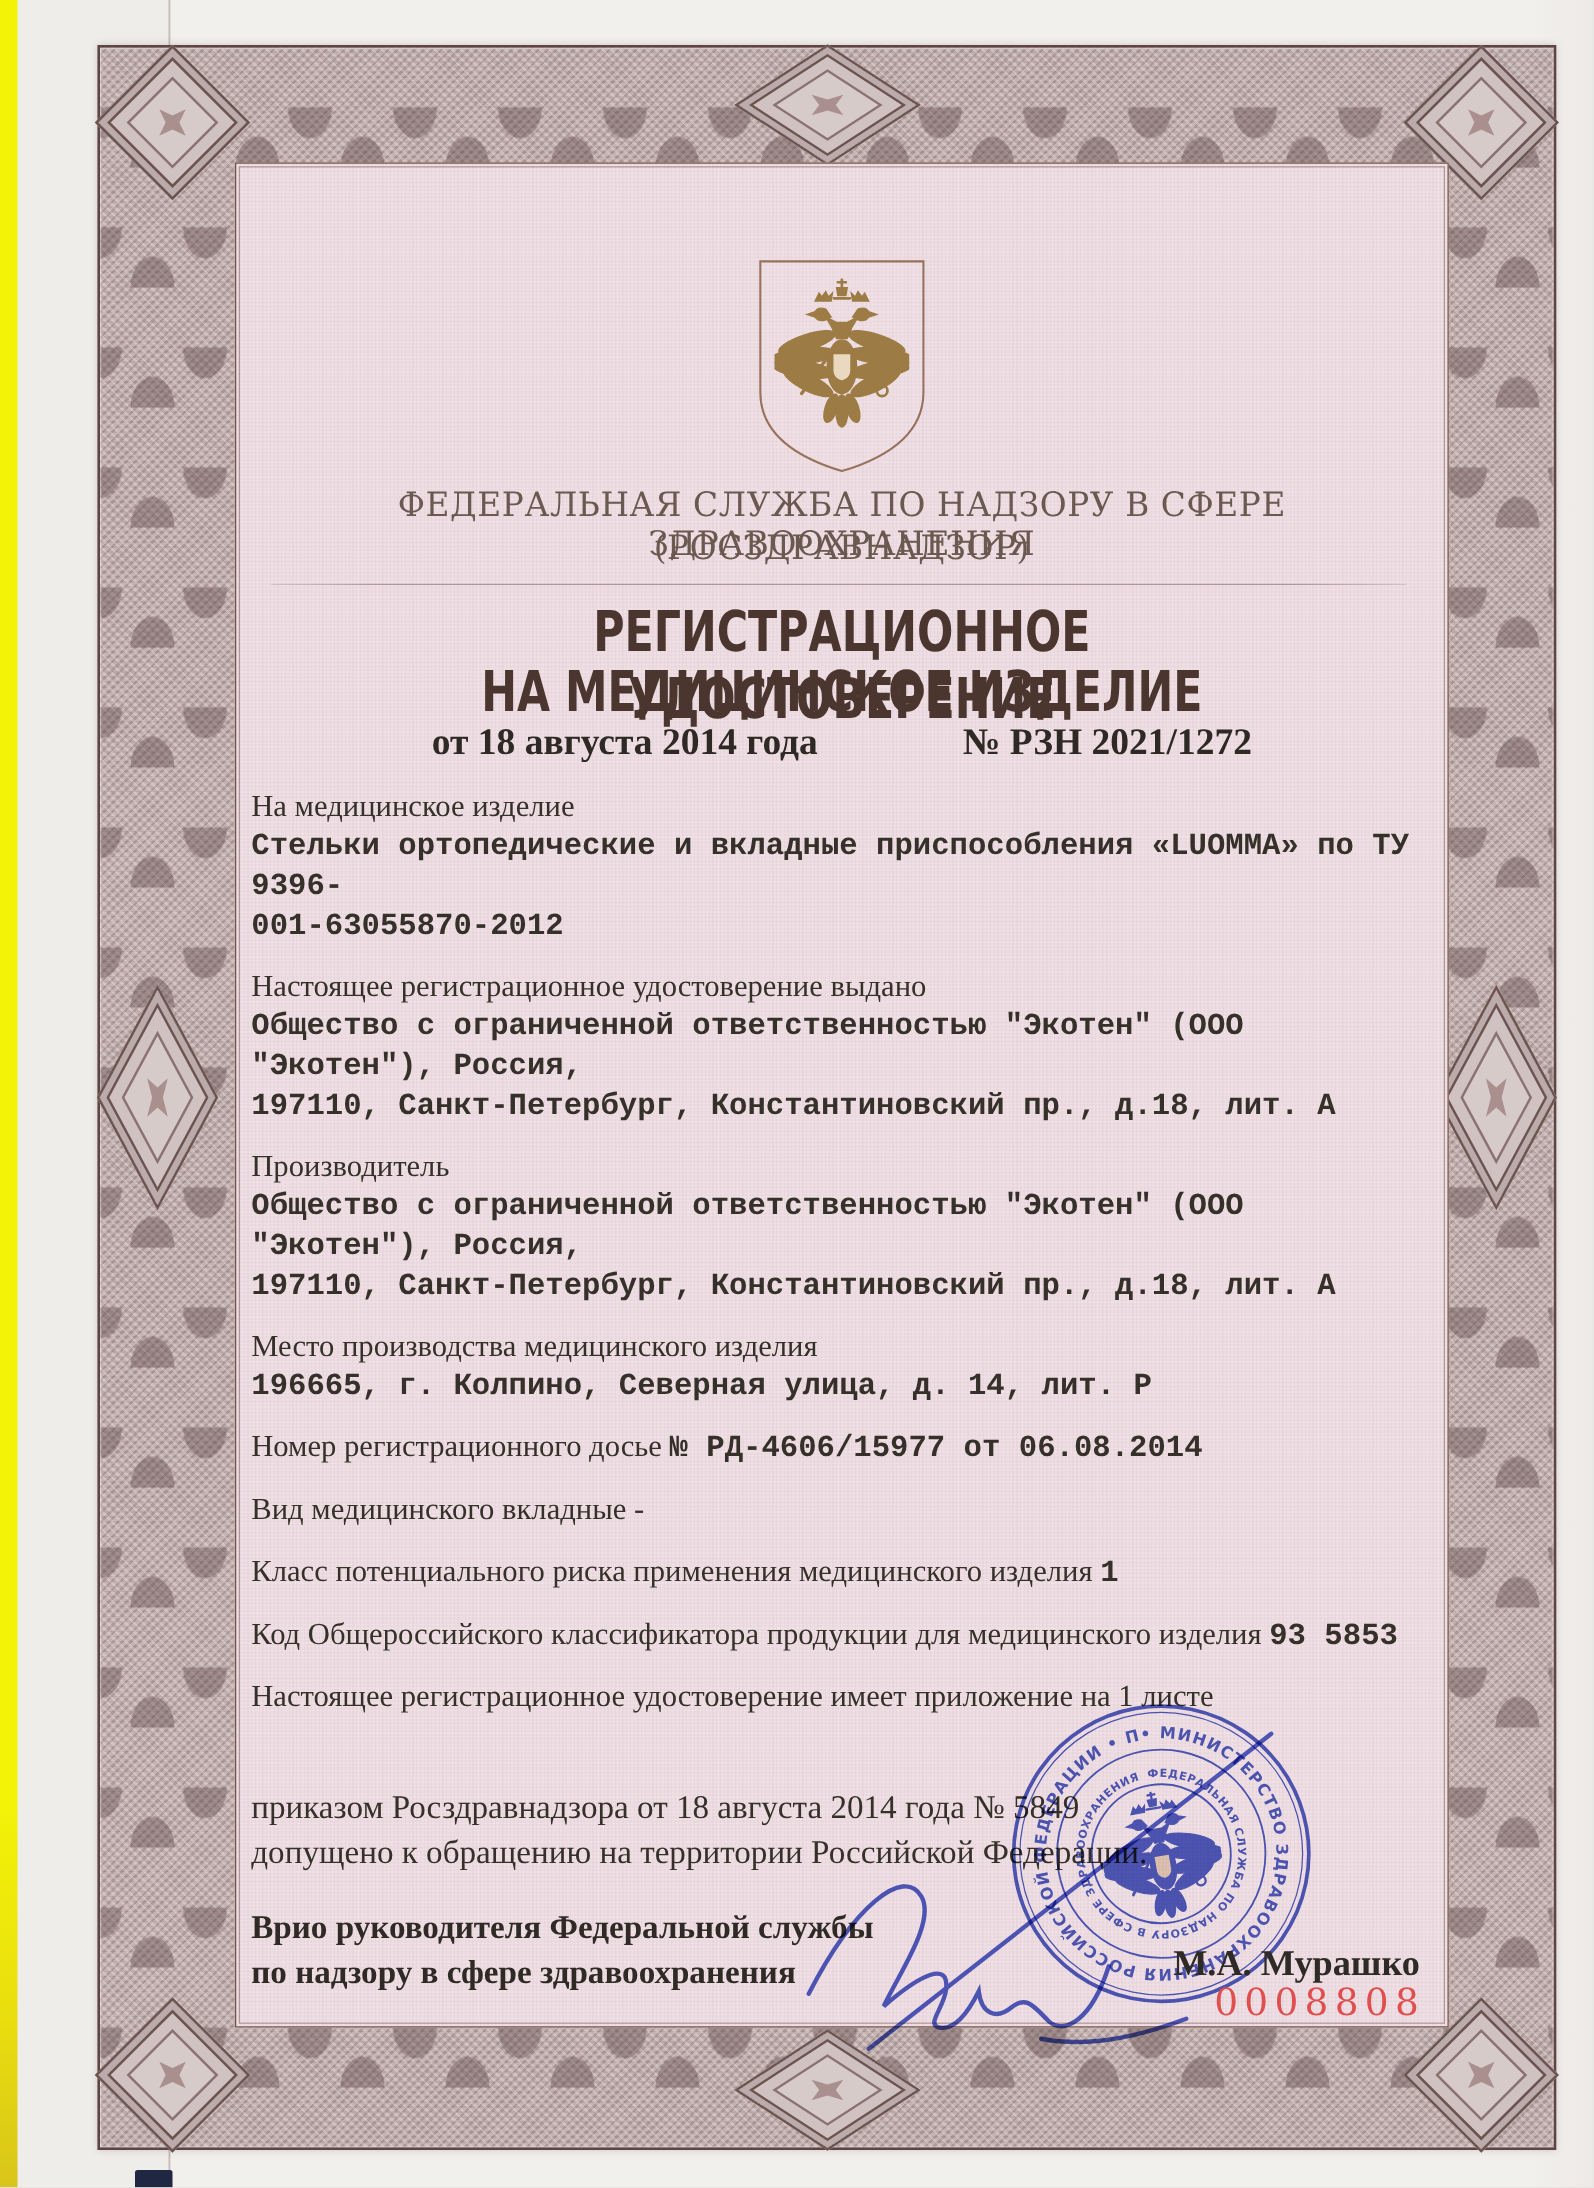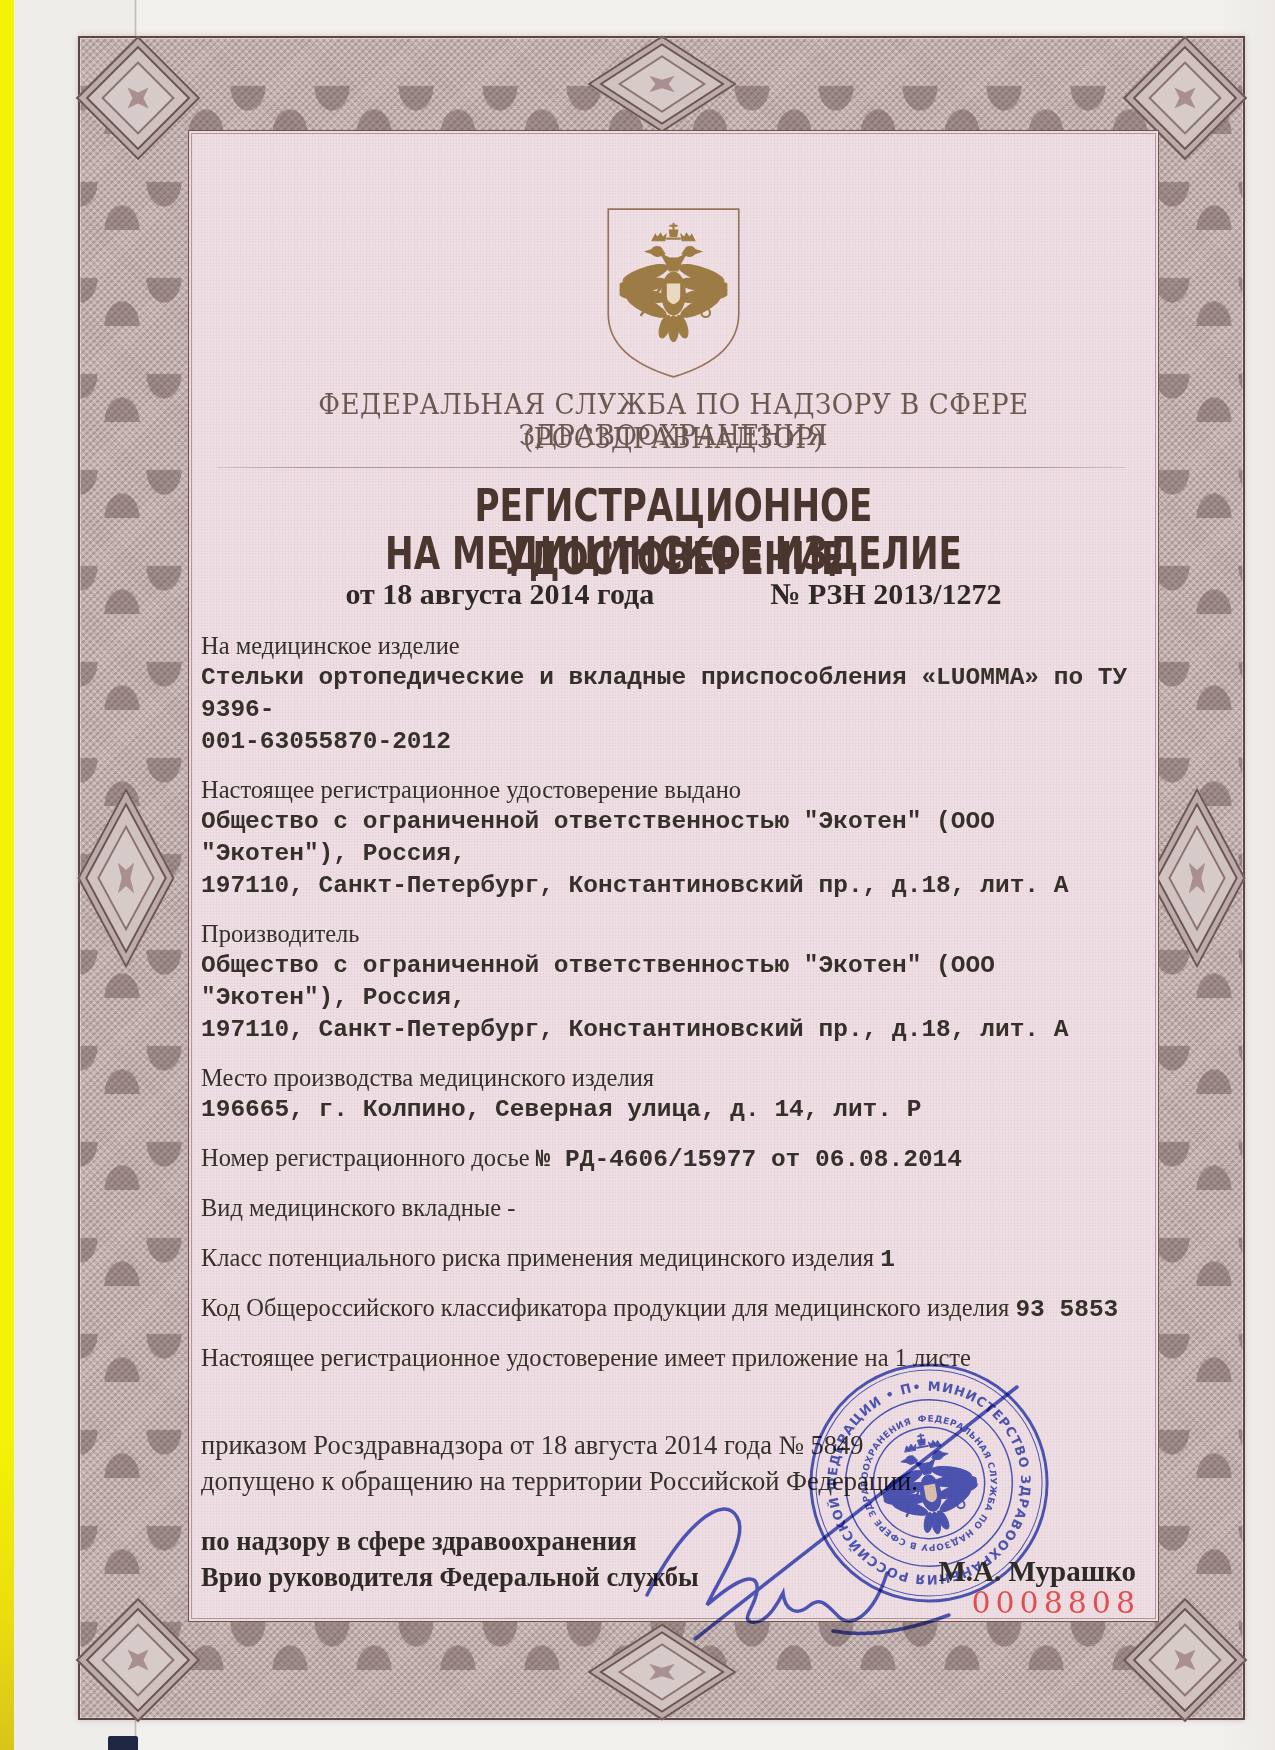--- a/index.html
+++ b/index.html
@@ -161,21 +161,21 @@
 
       <div class="agency l1">ФЕДЕРАЛЬНАЯ СЛУЖБА ПО НАДЗОРУ В СФЕРЕ ЗДРАВООХРАНЕНИЯ</div>
       <div class="agency l2">(РОСЗДРАВНАДЗОР)</div>
       <div class="sep"></div>
 
       <div class="title l1">РЕГИСТРАЦИОННОЕ УДОСТОВЕРЕНИЕ</div>
       <div class="title l2">НА МЕДИЦИНСКОЕ ИЗДЕЛИЕ</div>
 
       <div class="dateline">
         <span>от  18 августа 2014 года</span>
-        <span>№  РЗН 2013/1272</span>
+        <span>№  РЗН 2021/1272</span>
       </div>
 
       <div class="content">
         <p><span class="lbl">На медицинское изделие</span><br><span class="val">Стельки ортопедические и вкладные приспособления «LUOMMA» по ТУ 9396-
 001-63055870-2012</span></p>
         <p><span class="lbl">Настоящее регистрационное удостоверение выдано</span><br><span class="val">Общество с ограниченной ответственностью "Экотен" (ООО "Экотен"), Россия,
 197110, Санкт-Петербург, Константиновский пр., д.18, лит. А</span></p>
         <p><span class="lbl">Производитель</span><br><span class="val">Общество с ограниченной ответственностью "Экотен" (ООО "Экотен"), Россия,
 197110, Санкт-Петербург, Константиновский пр., д.18, лит. А</span></p>
         <p><span class="lbl">Место производства медицинского изделия</span><br><span class="val">196665, г. Колпино, Северная улица, д. 14, лит. Р</span></p>
@@ -185,22 +185,22 @@
         <p><span class="lbl">Код Общероссийского классификатора продукции для медицинского изделия </span><span class="val">93 5853</span></p>
         <p><span class="lbl">Настоящее регистрационное удостоверение имеет приложение на 1 листе</span><span class="val"></span></p>
       </div>
 
       <div class="order">
         <div>приказом Росздравнадзора от 18 августа 2014 года № 5849</div>
         <div>допущено к обращению на территории Российской Федерации.</div>
       </div>
 
       <div class="signer">
+        <div>Врио руководителя Федеральной службы</div>
         <div>по надзору в сфере здравоохранения</div>
-        <div>Врио руководителя Федеральной службы</div>
       </div>
 
       <div class="stamp">
         <svg viewBox="0 0 250 250">
           <g fill="none" stroke="#4454c2">
             <circle cx="125" cy="125" r="119" stroke-width="3"></circle>
             <circle cx="125" cy="125" r="114" stroke-width="1"></circle>
             <circle cx="125" cy="125" r="84" stroke-width="1.5"></circle>
             <circle cx="125" cy="125" r="56" stroke-width="1.5"></circle>
           </g>

